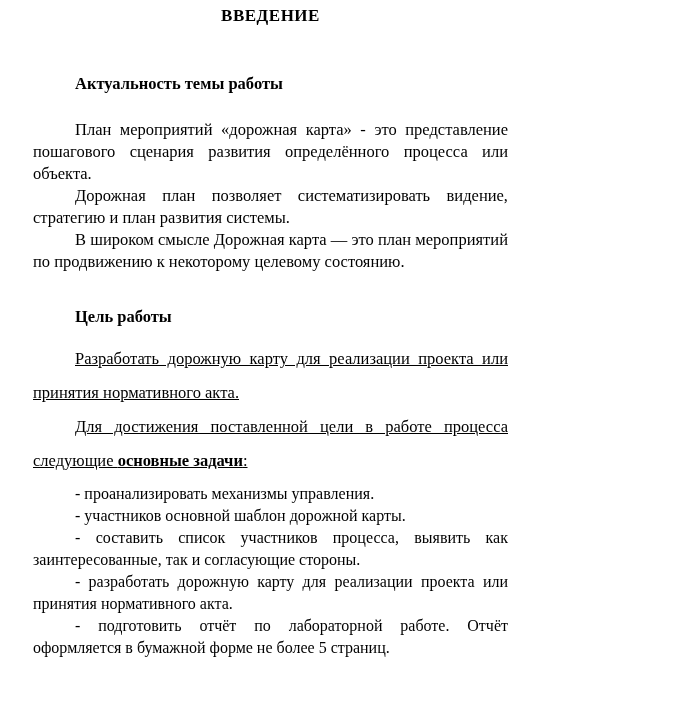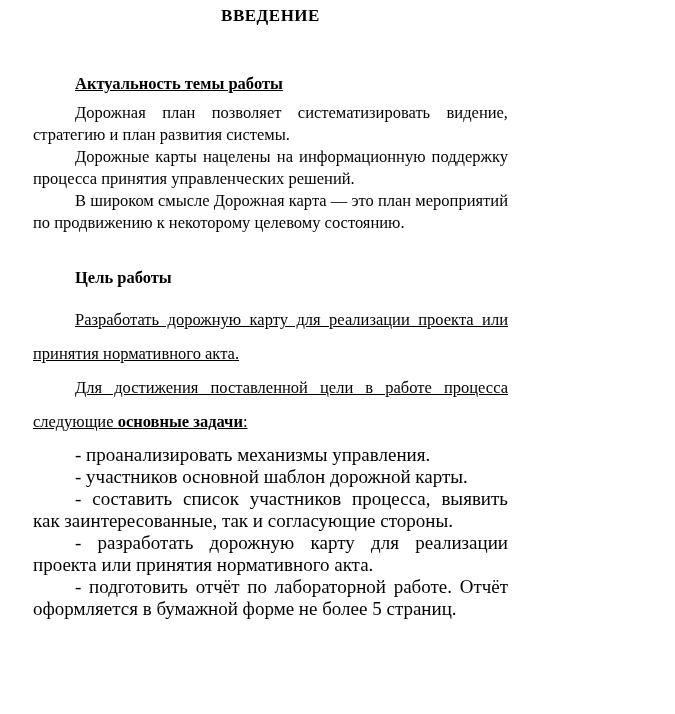--- a/index.html
+++ b/index.html
@@ -27,57 +27,57 @@
     margin: 0;
     letter-spacing: 0.5px;
   }
   .section-heading {
     font-size: 16.5px;
     font-weight: bold;
     text-indent: 42px;
     margin: 0;
     line-height: 22px;
   }
-  .heading-relevance { margin-top: 47px; margin-bottom: 7px; text-decoration: underline; }
+  .heading-relevance { margin-top: 47px; margin-bottom: 24px; }
   .heading-goal { margin-top: 33px; margin-bottom: 14px; }
   .para {
     font-size: 16.5px;
     line-height: 22px;
     text-align: justify;
     text-indent: 42px;
     margin: 0;
   }
   .para-wide {
     line-height: 34px;
     text-decoration: underline;
   }
   .tasks {
     margin-top: 5px;
   }
   .task {
-    font-size: 19px;
+    font-size: 16px;
     line-height: 22px;
     text-align: justify;
     text-indent: 42px;
     margin: 0;
   }
 </style>
 </head>
 <body>
 
 <div class="page">
 
   <h1 class="doc-title">ВВЕДЕНИЕ</h1>
 
   <p class="section-heading heading-relevance">Актуальность темы работы</p>
 
+  <p class="para">План мероприятий «дорожная карта» - это представление пошагового сценария развития определённого процесса или объекта.</p>
 
   <p class="para">Дорожная план позволяет систематизировать видение, стратегию и план развития системы.</p>
 
-  <p class="para">Дорожные карты нацелены на информационную поддержку процесса принятия управленческих решений.</p>
 
   <p class="para">В широком смысле Дорожная карта — это план мероприятий по продвижению к некоторому целевому состоянию.</p>
 
   <p class="section-heading heading-goal">Цель работы</p>
 
   <p class="para para-wide">Разработать дорожную карту для реализации проекта или принятия нормативного акта.</p>
 
   <p class="para para-wide"><span>Для достижения поставленной цели в работе процесса следующие </span><strong>основные задачи</strong><span>:</span></p>
 
   <div class="tasks">

